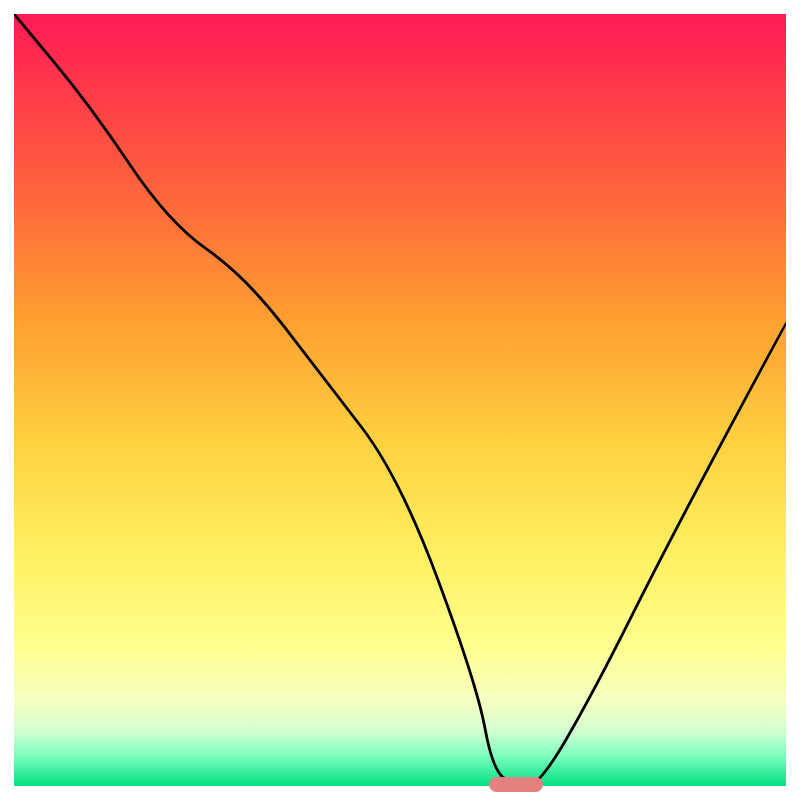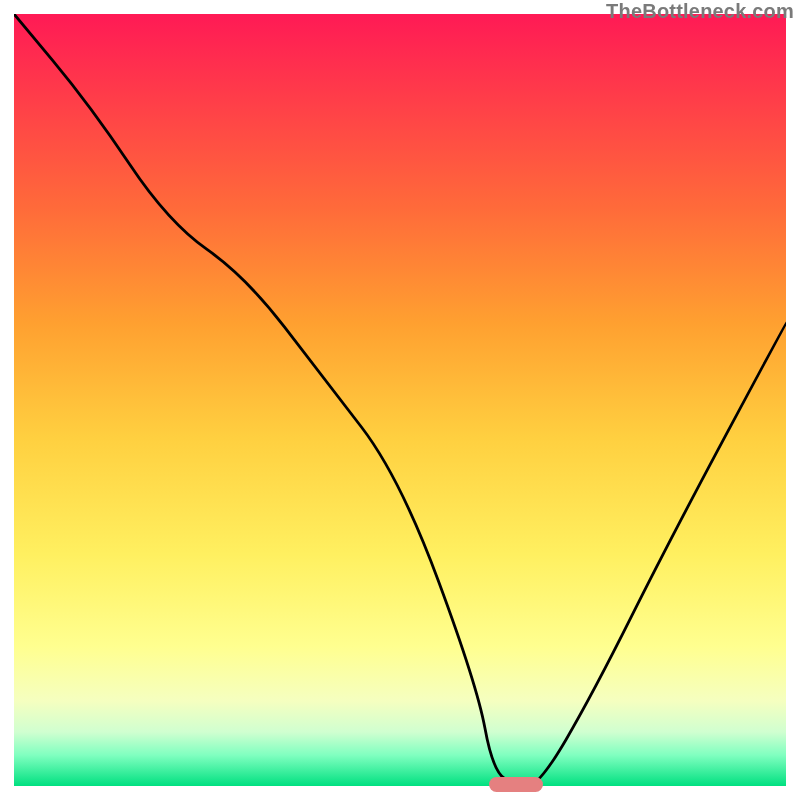--- a/index.html
+++ b/index.html
@@ -63,14 +63,13 @@
 
 <div class="chart-container">
   <div class="gradient-bg"></div>
 
   <svg class="curve-svg" viewBox="0 0 772 772">
     <path id="curve-path" d="M 0 0 Q 0 0 38.6 46.31999999999999 Q 77.2 92.63999999999999 115.80000000000001 150.54000000000002 Q 154.4 208.44000000000005 193 235.46 Q 231.6 262.47999999999996 270.2 312.65999999999997 Q 308.8 362.84 347.4 413.02 Q 386 463.2 424.6 567.42 Q 463.2 671.64 470.91999999999996 714.0999999999999 Q 478.64 756.56 490.22 764.28 Q 501.8 772 513.38 772 Q 524.96 772 551.98 725.6800000000001 Q 579 679.36 617.5999999999999 602.1600000000001 Q 656.1999999999999 524.96 714.0999999999999 416.88 T 772 308.8" fill="none" stroke="#000" stroke-width="2.8" stroke-linecap="round"></path>
   </svg>
 
   <div id="marker" class="marker" style="left: 488.64px; top: 777px; width: 54.32px; height: 15px;"></div>
 
-  <div class="watermark">TheBottleneck.com</div>
 </div>
 
 </body></html>

